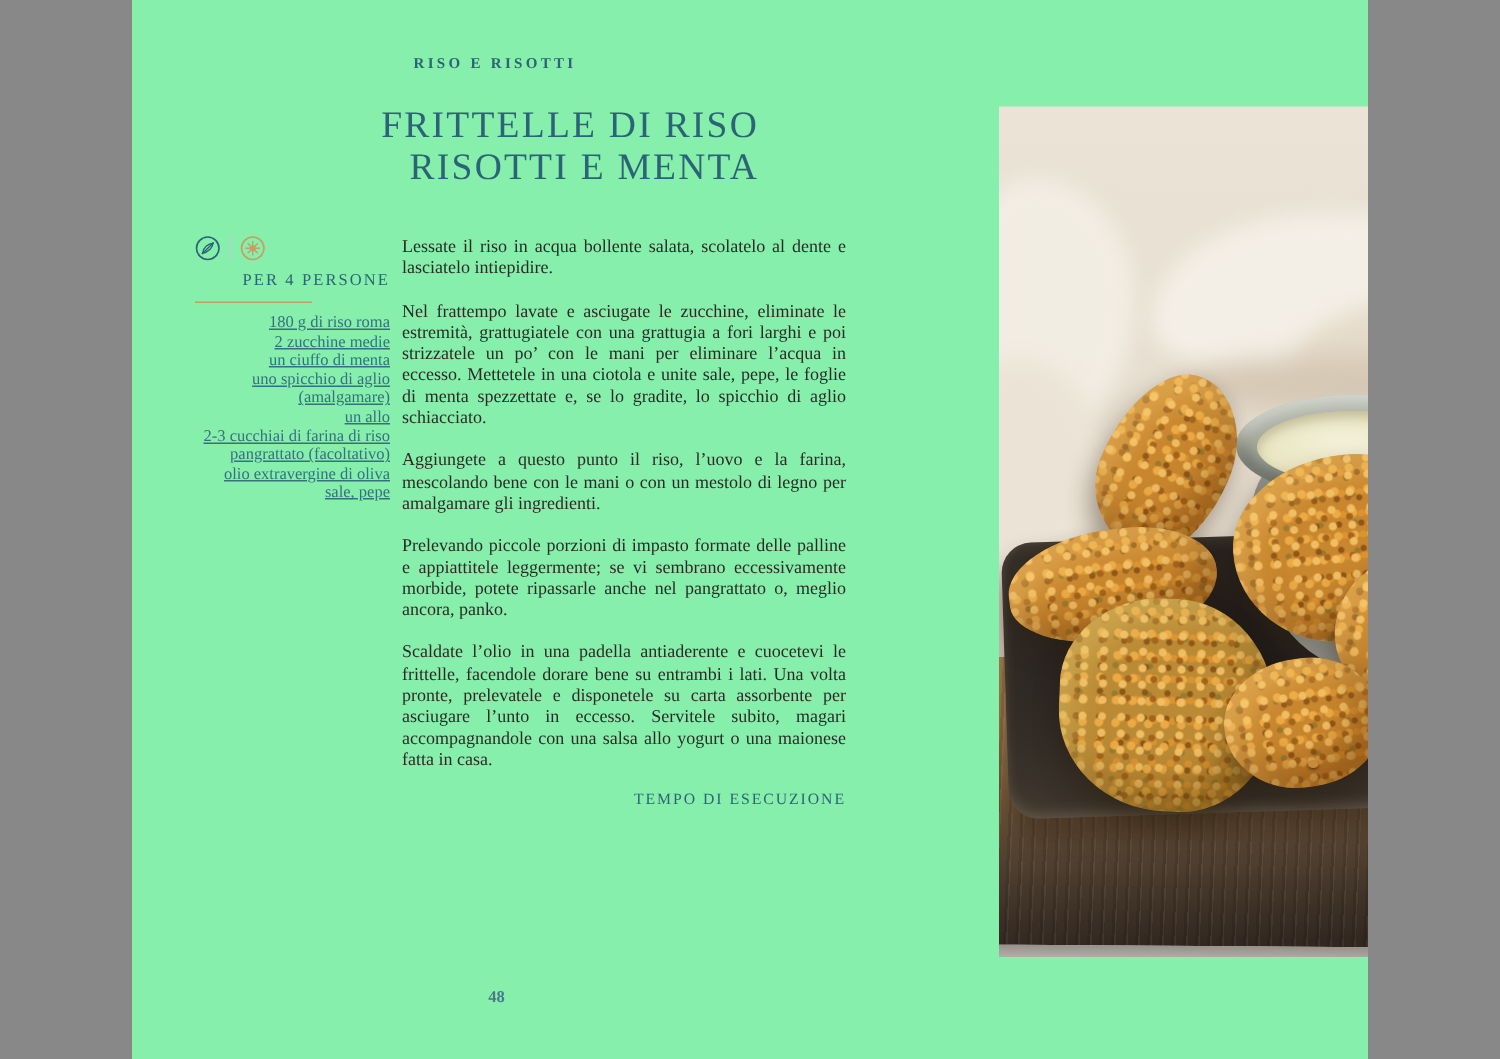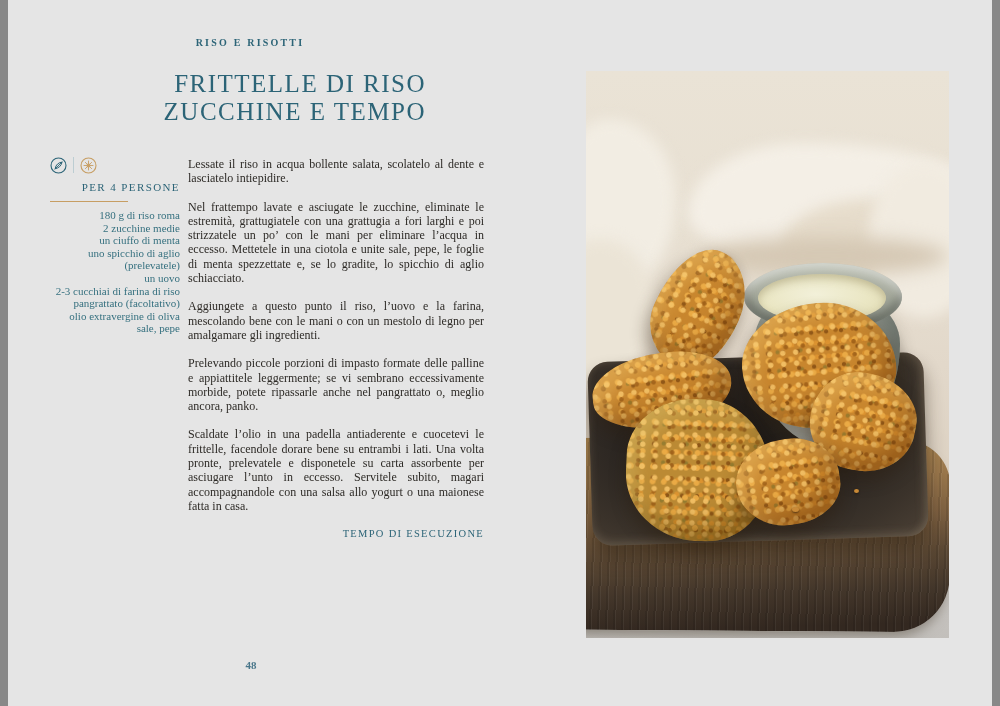--- a/index.html
+++ b/index.html
@@ -1,17 +1,17 @@
 <!DOCTYPE html>
 <html lang="it"><head>
 <meta charset="utf-8">
 <style>
   html,body{margin:0;padding:0;background:#888;}
   .page{
-    position:relative; width:984px; height:706px; background:#e5e5e5;
+    position:relative; width:824px; height:706px; background:#86efac;
     font-family:"Liberation Serif", serif; overflow:hidden;
     margin:0 auto;
   }
   
   .category{
     position:absolute; left:92px; top:37px; width:300px; text-align:center;
     font-size:10px; letter-spacing:2.2px; color:#2c6477; font-weight:bold;
   }
   .title{
     position:absolute; left:66px; top:70px; width:352px; text-align:center;
@@ -22,21 +22,21 @@
   .sidebar{position:absolute; left:42px; top:156px; width:130px;text-align:right;}
   .diet-icons{display:flex; align-items:center; gap:6px; height:18px;}
   .icon-divider{width:1px; height:16px; background:#bccdd2;}
   .servings{
     margin-top:7px; font-size:11px; letter-spacing:1.4px; color:#2c6477;
   }
   .gold-rule{
     margin:8px 0 7px 0; border:none; border-top:1px solid #c79e63; width:78px;
   }
   .ingredients{color:#35707f; font-size:11px; line-height:12.6px;}
-  .ingredient{white-space:nowrap;}
+  .ingredient{white-space:nowrap;text-decoration:underline;}
   
   .recipe-text{
     position:absolute; left:180px; top:157px; width:296px;
     color:#2d2a26; font-size:12px; line-height:14.3px;
   }
   .para{margin:0 0 14px 0; text-align:justify; hyphens:auto; -webkit-hyphens:auto;}
   .time-label{
     margin-top:3px; font-size:10.5px; letter-spacing:1.3px; color:#2c6477;text-align:right;
   }
   .time-value{margin-top:3px; font-size:12.5px; color:#2d2a26;}
@@ -107,21 +107,21 @@
 </style>
 </head>
 <body>
 
 <div class="page">
 
   <div class="category">RISO E RISOTTI</div>
 
   <h1 class="title" style="margin:0;text-align:right;">
     <span style="display:block;">FRITTELLE DI RISO</span>
-    <span style="display:block;">ZUCCHINE E TEMPO</span>
+    <span style="display:block;">RISOTTI E MENTA</span>
   </h1>
 
   <aside class="sidebar">
     <div class="diet-icons">
       <span class="dicon">
         <svg width="17" height="17" viewBox="0 0 17 17">
           <circle cx="8.5" cy="8.5" r="7.5" fill="none" stroke="#2C6477" stroke-width="1.1"></circle>
           <path d="M5.1 11.8 C5.7 7.6, 8.8 5.4, 12.1 5.1 C11.2 8.9, 8.7 11.1, 5.1 11.8 Z" fill="none" stroke="#2C6477" stroke-width="1"></path>
           <path d="M4.6 12.4 L12.4 4.6" stroke="#2C6477" stroke-width=".9"></path>
         </svg>
@@ -137,22 +137,22 @@
         </svg>
       </span>
     </div>
     <div class="servings">PER 4 PERSONE</div>
     <hr class="gold-rule">
     <div class="ingredients">
         <div class="ingredient">180 g di riso roma</div>
         <div class="ingredient">2 zucchine medie</div>
         <div class="ingredient">un ciuffo di menta</div>
         <div class="ingredient">uno spicchio di aglio</div>
-        <div class="ingredient">(prelevatele)</div>
-        <div class="ingredient">un uovo</div>
+        <div class="ingredient">(amalgamare)</div>
+        <div class="ingredient">un allo</div>
         <div class="ingredient">2-3 cucchiai di farina di riso</div>
         <div class="ingredient">pangrattato (facoltativo)</div>
         <div class="ingredient">olio extravergine di oliva</div>
         <div class="ingredient">sale, pepe</div>
       </div>
   </aside>
 
   <main class="recipe-text">
     <div>
         <div class="para">Lessate il riso in acqua bollente salata, scolatelo al dente e lasciatelo intiepidire.</div>

